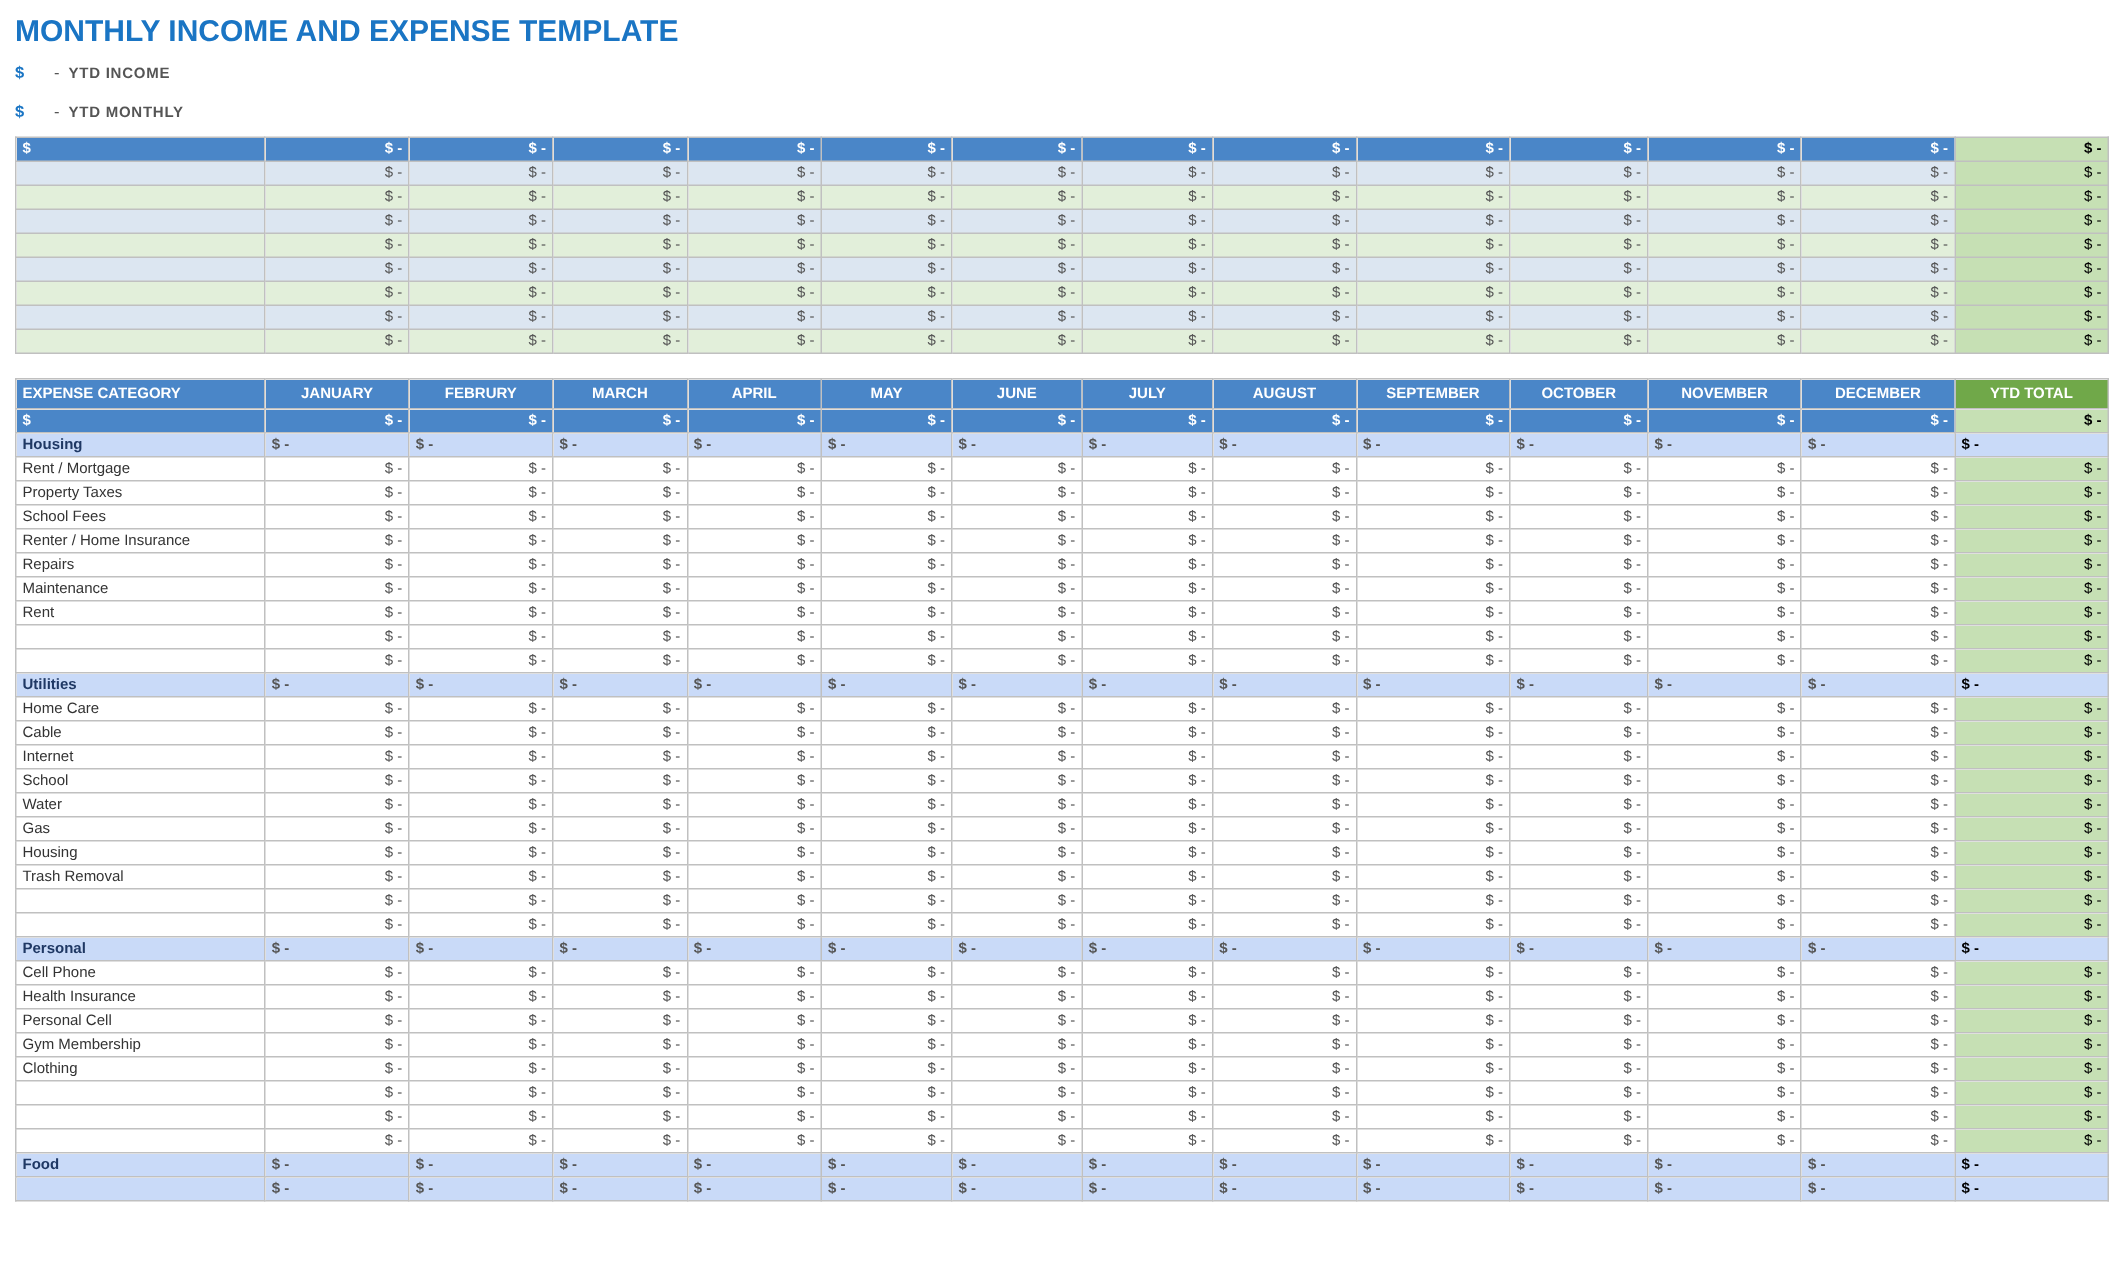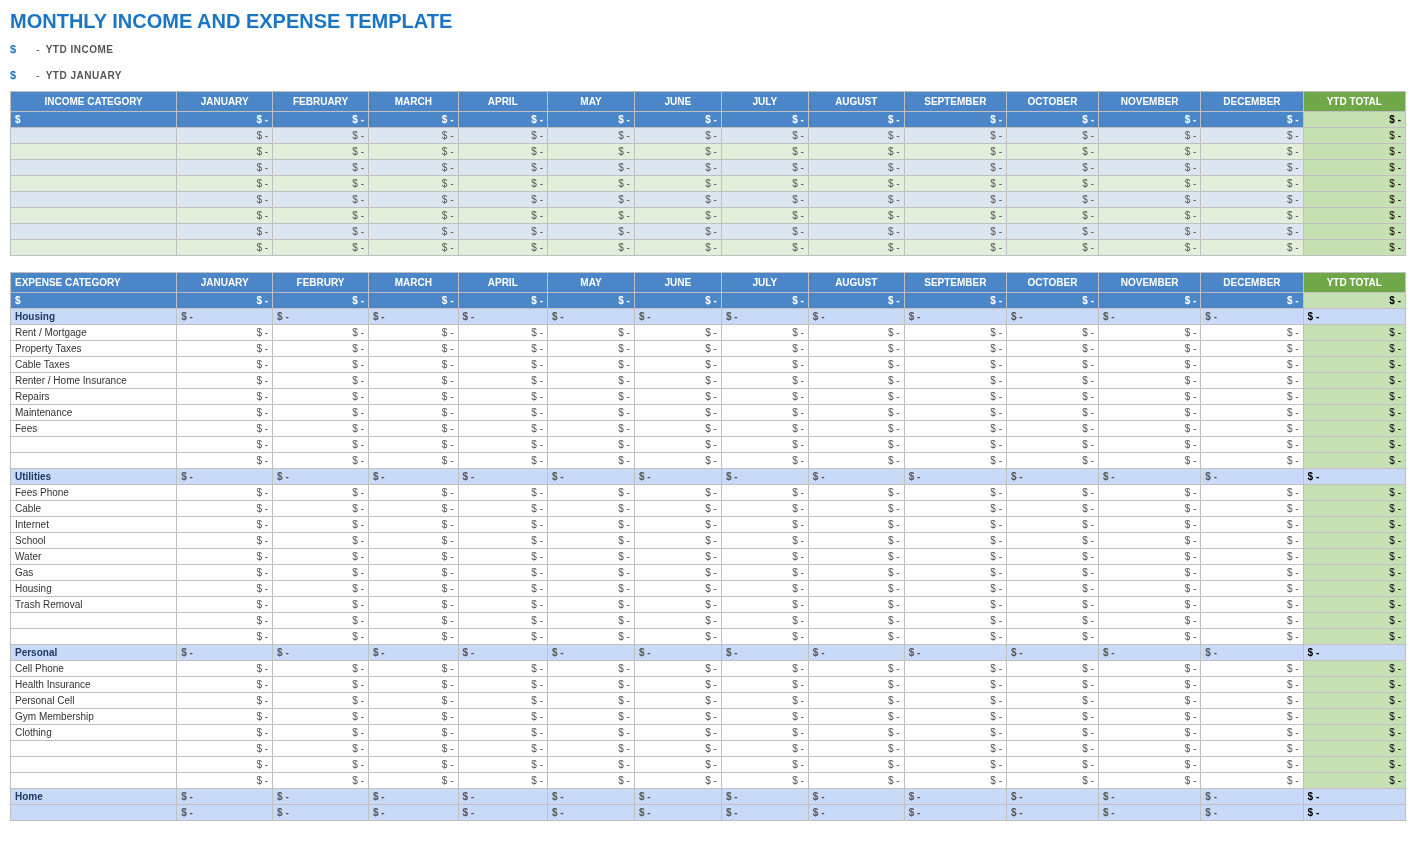--- a/index.html
+++ b/index.html
@@ -145,57 +145,41 @@
 <h1>MONTHLY INCOME AND EXPENSE TEMPLATE</h1>
 
 <div class="ytd-row section-gap">
   <span class="dollar">$</span>
   <span class="dash">-</span>
   <span class="label">YTD INCOME</span>
 </div>
 <div class="ytd-row" style="margin-bottom:10px;">
   <span class="dollar">$</span>
   <span class="dash">-</span>
-  <span class="label">YTD JANUARY</span>
+  <span class="label">YTD MONTHLY</span>
 </div>
 
 <table>
   <colgroup>
     <col style="width:130px">
     <col style="width:75px">
       <col style="width:75px">
       <col style="width:70px">
       <col style="width:70px">
       <col style="width:68px">
     <col style="width:68px">
       <col style="width:68px">
       <col style="width:75px">
       <col style="width:80px">
     <col style="width:72px">
       <col style="width:80px">
       <col style="width:80px">
       <col style="width:80px">
   </colgroup>
   <thead>
-    <tr class="income-header">
-      <th class="cat-header col-category">INCOME CATEGORY</th>
-      <th>JANUARY</th>
-      <th>FEBRUARY</th>
-      <th>MARCH</th>
-      <th>APRIL</th>
-      <th>MAY</th>
-      <th>JUNE</th>
-      <th>JULY</th>
-      <th>AUGUST</th>
-      <th>SEPTEMBER</th>
-      <th>October</th>
-      <th>NOVEMBER</th>
-      <th>DECEMBER</th>
-      <th class="ytd-header-income">YTD TOTAL</th>
-    </tr>
     <tr class="income-total">
       <td class="cat-label"><span>$</span></td>
       <td><span style="color:#fff">$ -</span></td>
       <td><span style="color:#fff">$ -</span></td>
       <td><span style="color:#fff">$ -</span></td>
       <td><span style="color:#fff">$ -</span></td>
       <td><span style="color:#fff">$ -</span></td>
       <td><span style="color:#fff">$ -</span></td>
       <td><span style="color:#fff">$ -</span></td>
       <td><span style="color:#fff">$ -</span></td>
@@ -432,21 +416,21 @@
         <td><span class="dollar-cell">$</span><span class="value-cell"> -</span></td>
         <td><span class="dollar-cell">$</span><span class="value-cell"> -</span></td>
         <td><span class="dollar-cell">$</span><span class="value-cell"> -</span></td>
         <td><span class="dollar-cell">$</span><span class="value-cell"> -</span></td>
         <td><span class="dollar-cell">$</span><span class="value-cell"> -</span></td>
         <td><span class="dollar-cell">$</span><span class="value-cell"> -</span></td>
         <td><span class="dollar-cell">$</span><span class="value-cell"> -</span></td>
         <td class="ytd-col"><span>$ -</span></td>
       </tr>
       <tr class="expense-data-row">
-        <td class="cat-label">Cable Taxes</td>
+        <td class="cat-label">School Fees</td>
         <td><span class="dollar-cell">$</span><span class="value-cell"> -</span></td>
         <td><span class="dollar-cell">$</span><span class="value-cell"> -</span></td>
         <td><span class="dollar-cell">$</span><span class="value-cell"> -</span></td>
         <td><span class="dollar-cell">$</span><span class="value-cell"> -</span></td>
         <td><span class="dollar-cell">$</span><span class="value-cell"> -</span></td>
         <td><span class="dollar-cell">$</span><span class="value-cell"> -</span></td>
         <td><span class="dollar-cell">$</span><span class="value-cell"> -</span></td>
         <td><span class="dollar-cell">$</span><span class="value-cell"> -</span></td>
         <td><span class="dollar-cell">$</span><span class="value-cell"> -</span></td>
         <td><span class="dollar-cell">$</span><span class="value-cell"> -</span></td>
@@ -496,21 +480,21 @@
         <td><span class="dollar-cell">$</span><span class="value-cell"> -</span></td>
         <td><span class="dollar-cell">$</span><span class="value-cell"> -</span></td>
         <td><span class="dollar-cell">$</span><span class="value-cell"> -</span></td>
         <td><span class="dollar-cell">$</span><span class="value-cell"> -</span></td>
         <td><span class="dollar-cell">$</span><span class="value-cell"> -</span></td>
         <td><span class="dollar-cell">$</span><span class="value-cell"> -</span></td>
         <td><span class="dollar-cell">$</span><span class="value-cell"> -</span></td>
         <td class="ytd-col"><span>$ -</span></td>
       </tr>
       <tr class="expense-data-row">
-        <td class="cat-label">Fees</td>
+        <td class="cat-label">Rent</td>
         <td><span class="dollar-cell">$</span><span class="value-cell"> -</span></td>
         <td><span class="dollar-cell">$</span><span class="value-cell"> -</span></td>
         <td><span class="dollar-cell">$</span><span class="value-cell"> -</span></td>
         <td><span class="dollar-cell">$</span><span class="value-cell"> -</span></td>
         <td><span class="dollar-cell">$</span><span class="value-cell"> -</span></td>
         <td><span class="dollar-cell">$</span><span class="value-cell"> -</span></td>
         <td><span class="dollar-cell">$</span><span class="value-cell"> -</span></td>
         <td><span class="dollar-cell">$</span><span class="value-cell"> -</span></td>
         <td><span class="dollar-cell">$</span><span class="value-cell"> -</span></td>
         <td><span class="dollar-cell">$</span><span class="value-cell"> -</span></td>
@@ -560,21 +544,21 @@
         <td><span class="dollar-cell">$</span><span class="value-cell"> -</span></td>
         <td><span class="dollar-cell">$</span><span class="value-cell"> -</span></td>
         <td><span class="dollar-cell">$</span><span class="value-cell"> -</span></td>
         <td><span class="dollar-cell">$</span><span class="value-cell"> -</span></td>
         <td><span class="dollar-cell">$</span><span class="value-cell"> -</span></td>
         <td><span class="dollar-cell">$</span><span class="value-cell"> -</span></td>
         <td><span class="dollar-cell">$</span><span class="value-cell"> -</span></td>
         <td class="ytd-col"><span>$ -</span></td>
       </tr>
       <tr class="expense-data-row">
-        <td class="cat-label">Fees Phone</td>
+        <td class="cat-label">Home Care</td>
         <td><span class="dollar-cell">$</span><span class="value-cell"> -</span></td>
         <td><span class="dollar-cell">$</span><span class="value-cell"> -</span></td>
         <td><span class="dollar-cell">$</span><span class="value-cell"> -</span></td>
         <td><span class="dollar-cell">$</span><span class="value-cell"> -</span></td>
         <td><span class="dollar-cell">$</span><span class="value-cell"> -</span></td>
         <td><span class="dollar-cell">$</span><span class="value-cell"> -</span></td>
         <td><span class="dollar-cell">$</span><span class="value-cell"> -</span></td>
         <td><span class="dollar-cell">$</span><span class="value-cell"> -</span></td>
         <td><span class="dollar-cell">$</span><span class="value-cell"> -</span></td>
         <td><span class="dollar-cell">$</span><span class="value-cell"> -</span></td>
@@ -864,21 +848,21 @@
         <td><span class="dollar-cell">$</span><span class="value-cell"> -</span></td>
         <td><span class="dollar-cell">$</span><span class="value-cell"> -</span></td>
         <td><span class="dollar-cell">$</span><span class="value-cell"> -</span></td>
         <td><span class="dollar-cell">$</span><span class="value-cell"> -</span></td>
         <td><span class="dollar-cell">$</span><span class="value-cell"> -</span></td>
         <td><span class="dollar-cell">$</span><span class="value-cell"> -</span></td>
         <td><span class="dollar-cell">$</span><span class="value-cell"> -</span></td>
         <td class="ytd-col"><span>$ -</span></td>
       </tr>
       <tr class="section-header">
-        <td class="cat-label-bold"><strong>Home</strong></td>
+        <td class="cat-label-bold"><strong>Food</strong></td>
         <td><span class="dollar-cell">$</span><span class="value-cell"> -</span></td>
         <td><span class="dollar-cell">$</span><span class="value-cell"> -</span></td>
         <td><span class="dollar-cell">$</span><span class="value-cell"> -</span></td>
         <td><span class="dollar-cell">$</span><span class="value-cell"> -</span></td>
         <td><span class="dollar-cell">$</span><span class="value-cell"> -</span></td>
         <td><span class="dollar-cell">$</span><span class="value-cell"> -</span></td>
         <td><span class="dollar-cell">$</span><span class="value-cell"> -</span></td>
         <td><span class="dollar-cell">$</span><span class="value-cell"> -</span></td>
         <td><span class="dollar-cell">$</span><span class="value-cell"> -</span></td>
         <td><span class="dollar-cell">$</span><span class="value-cell"> -</span></td>

